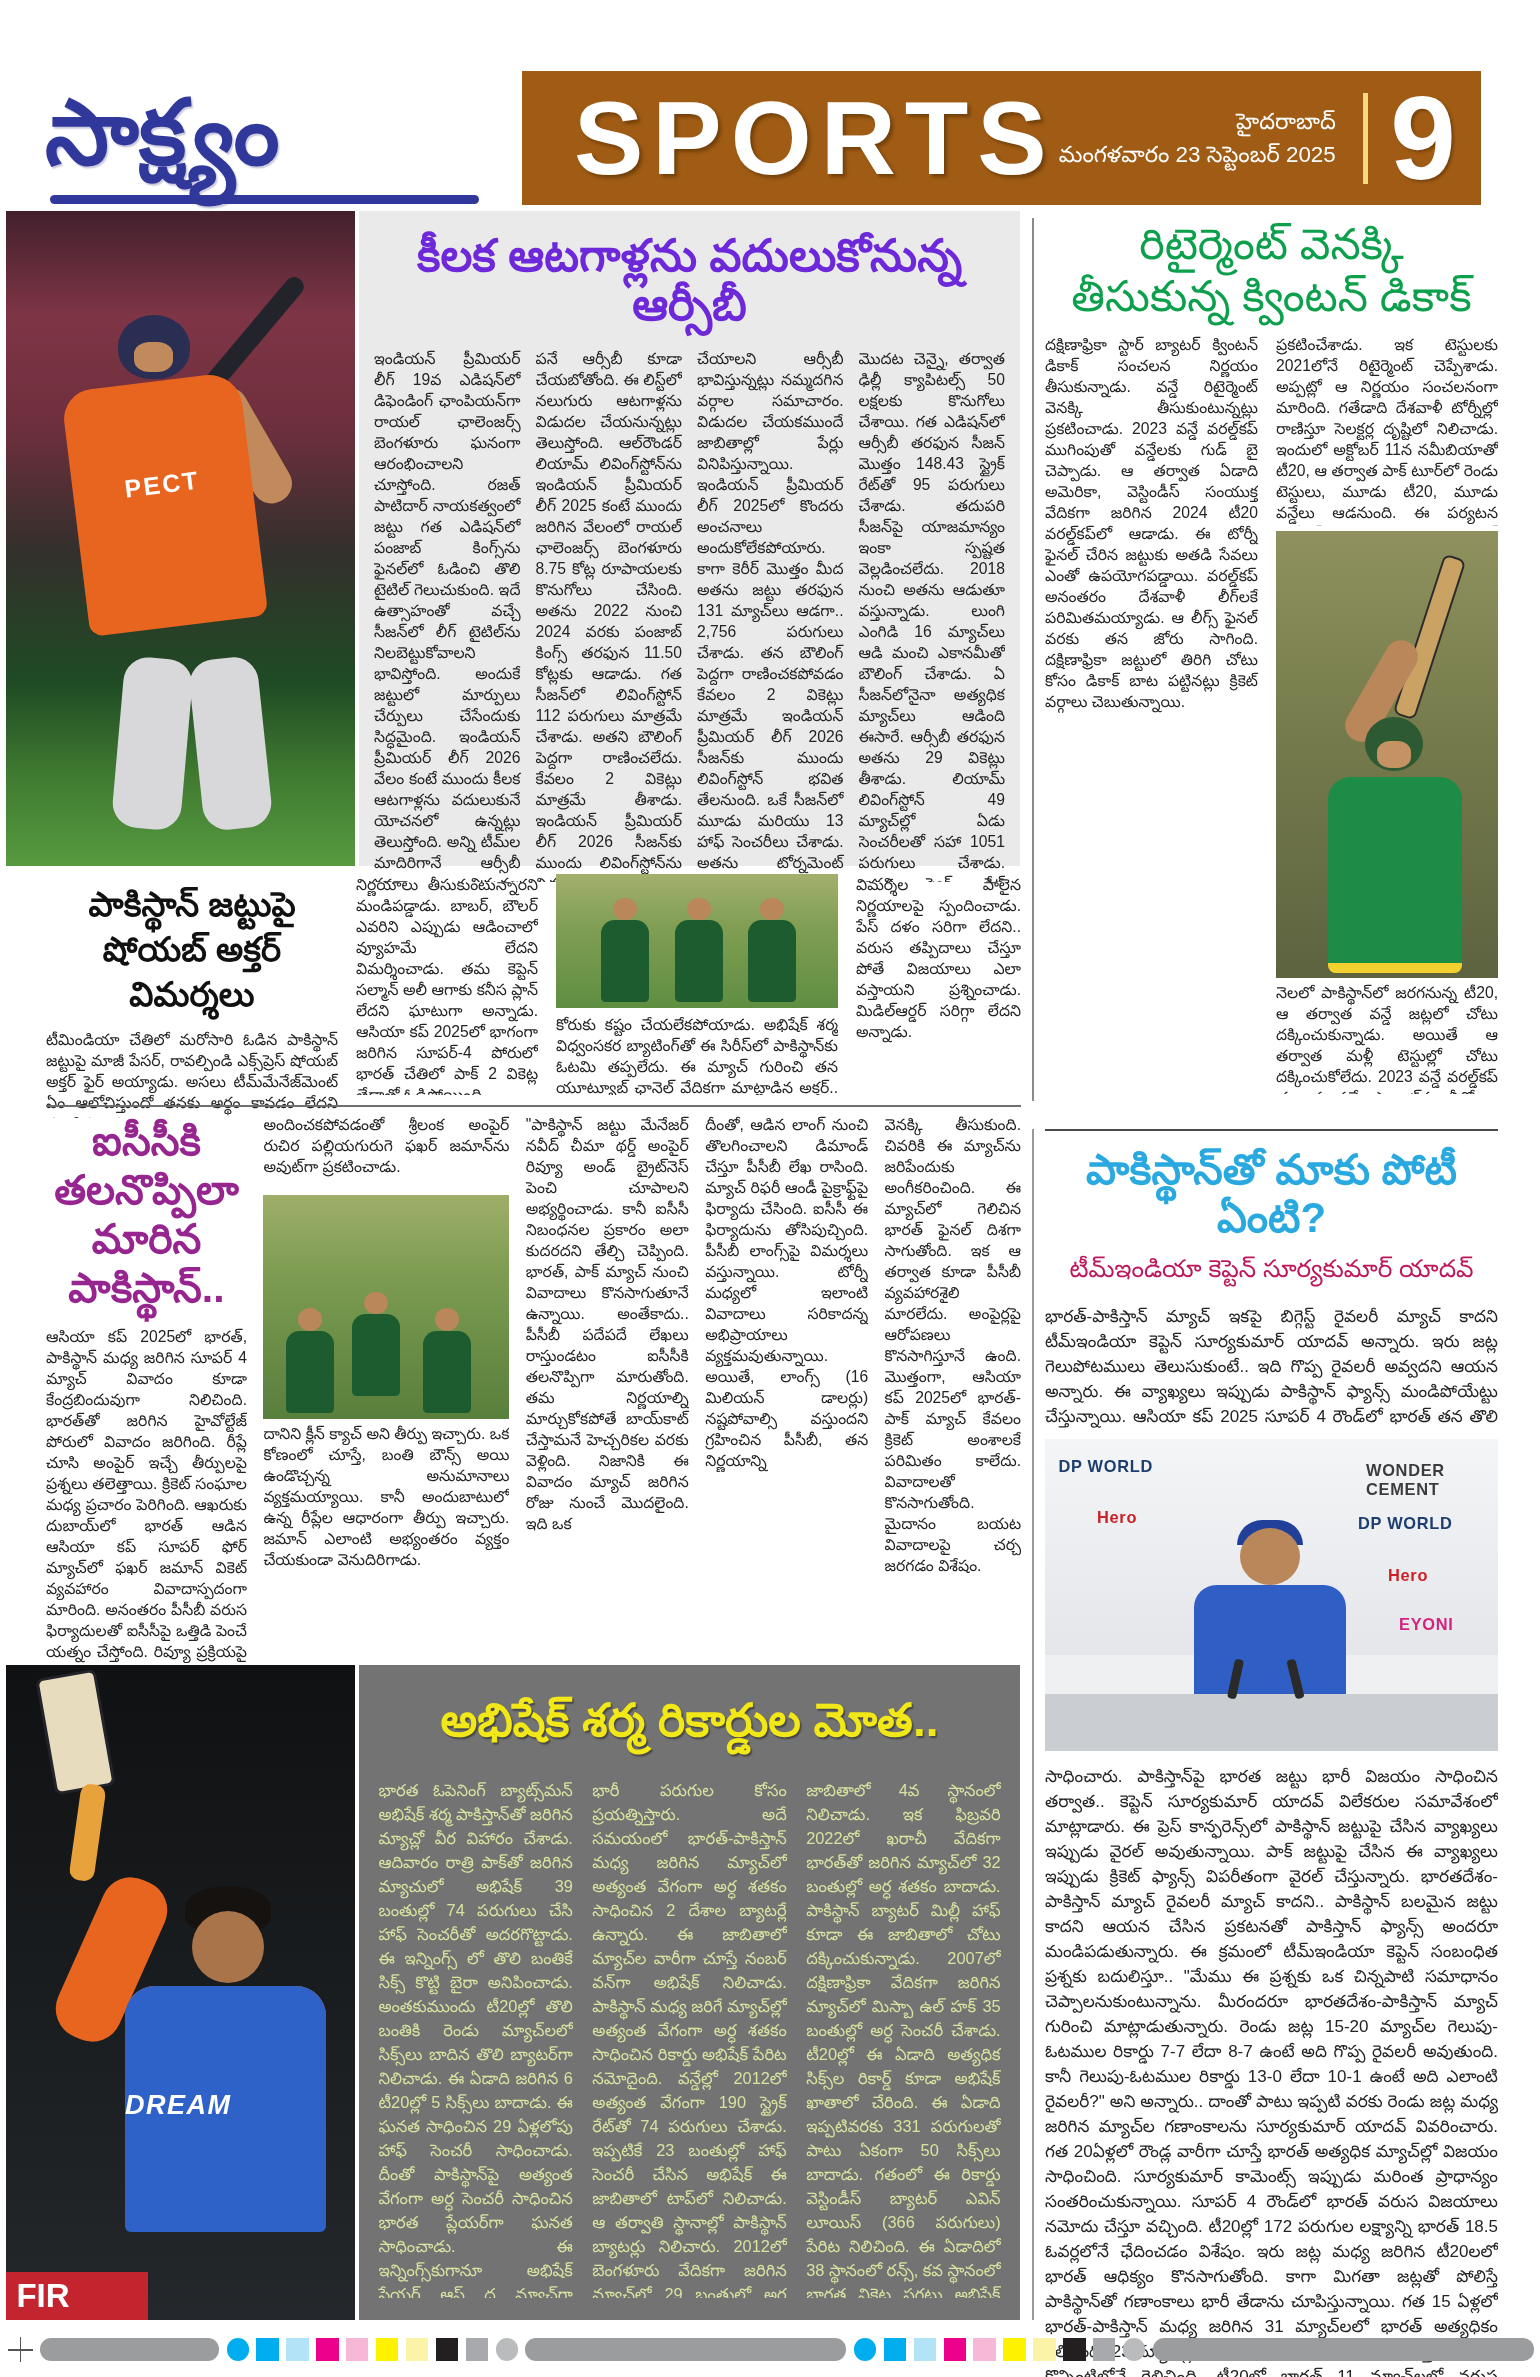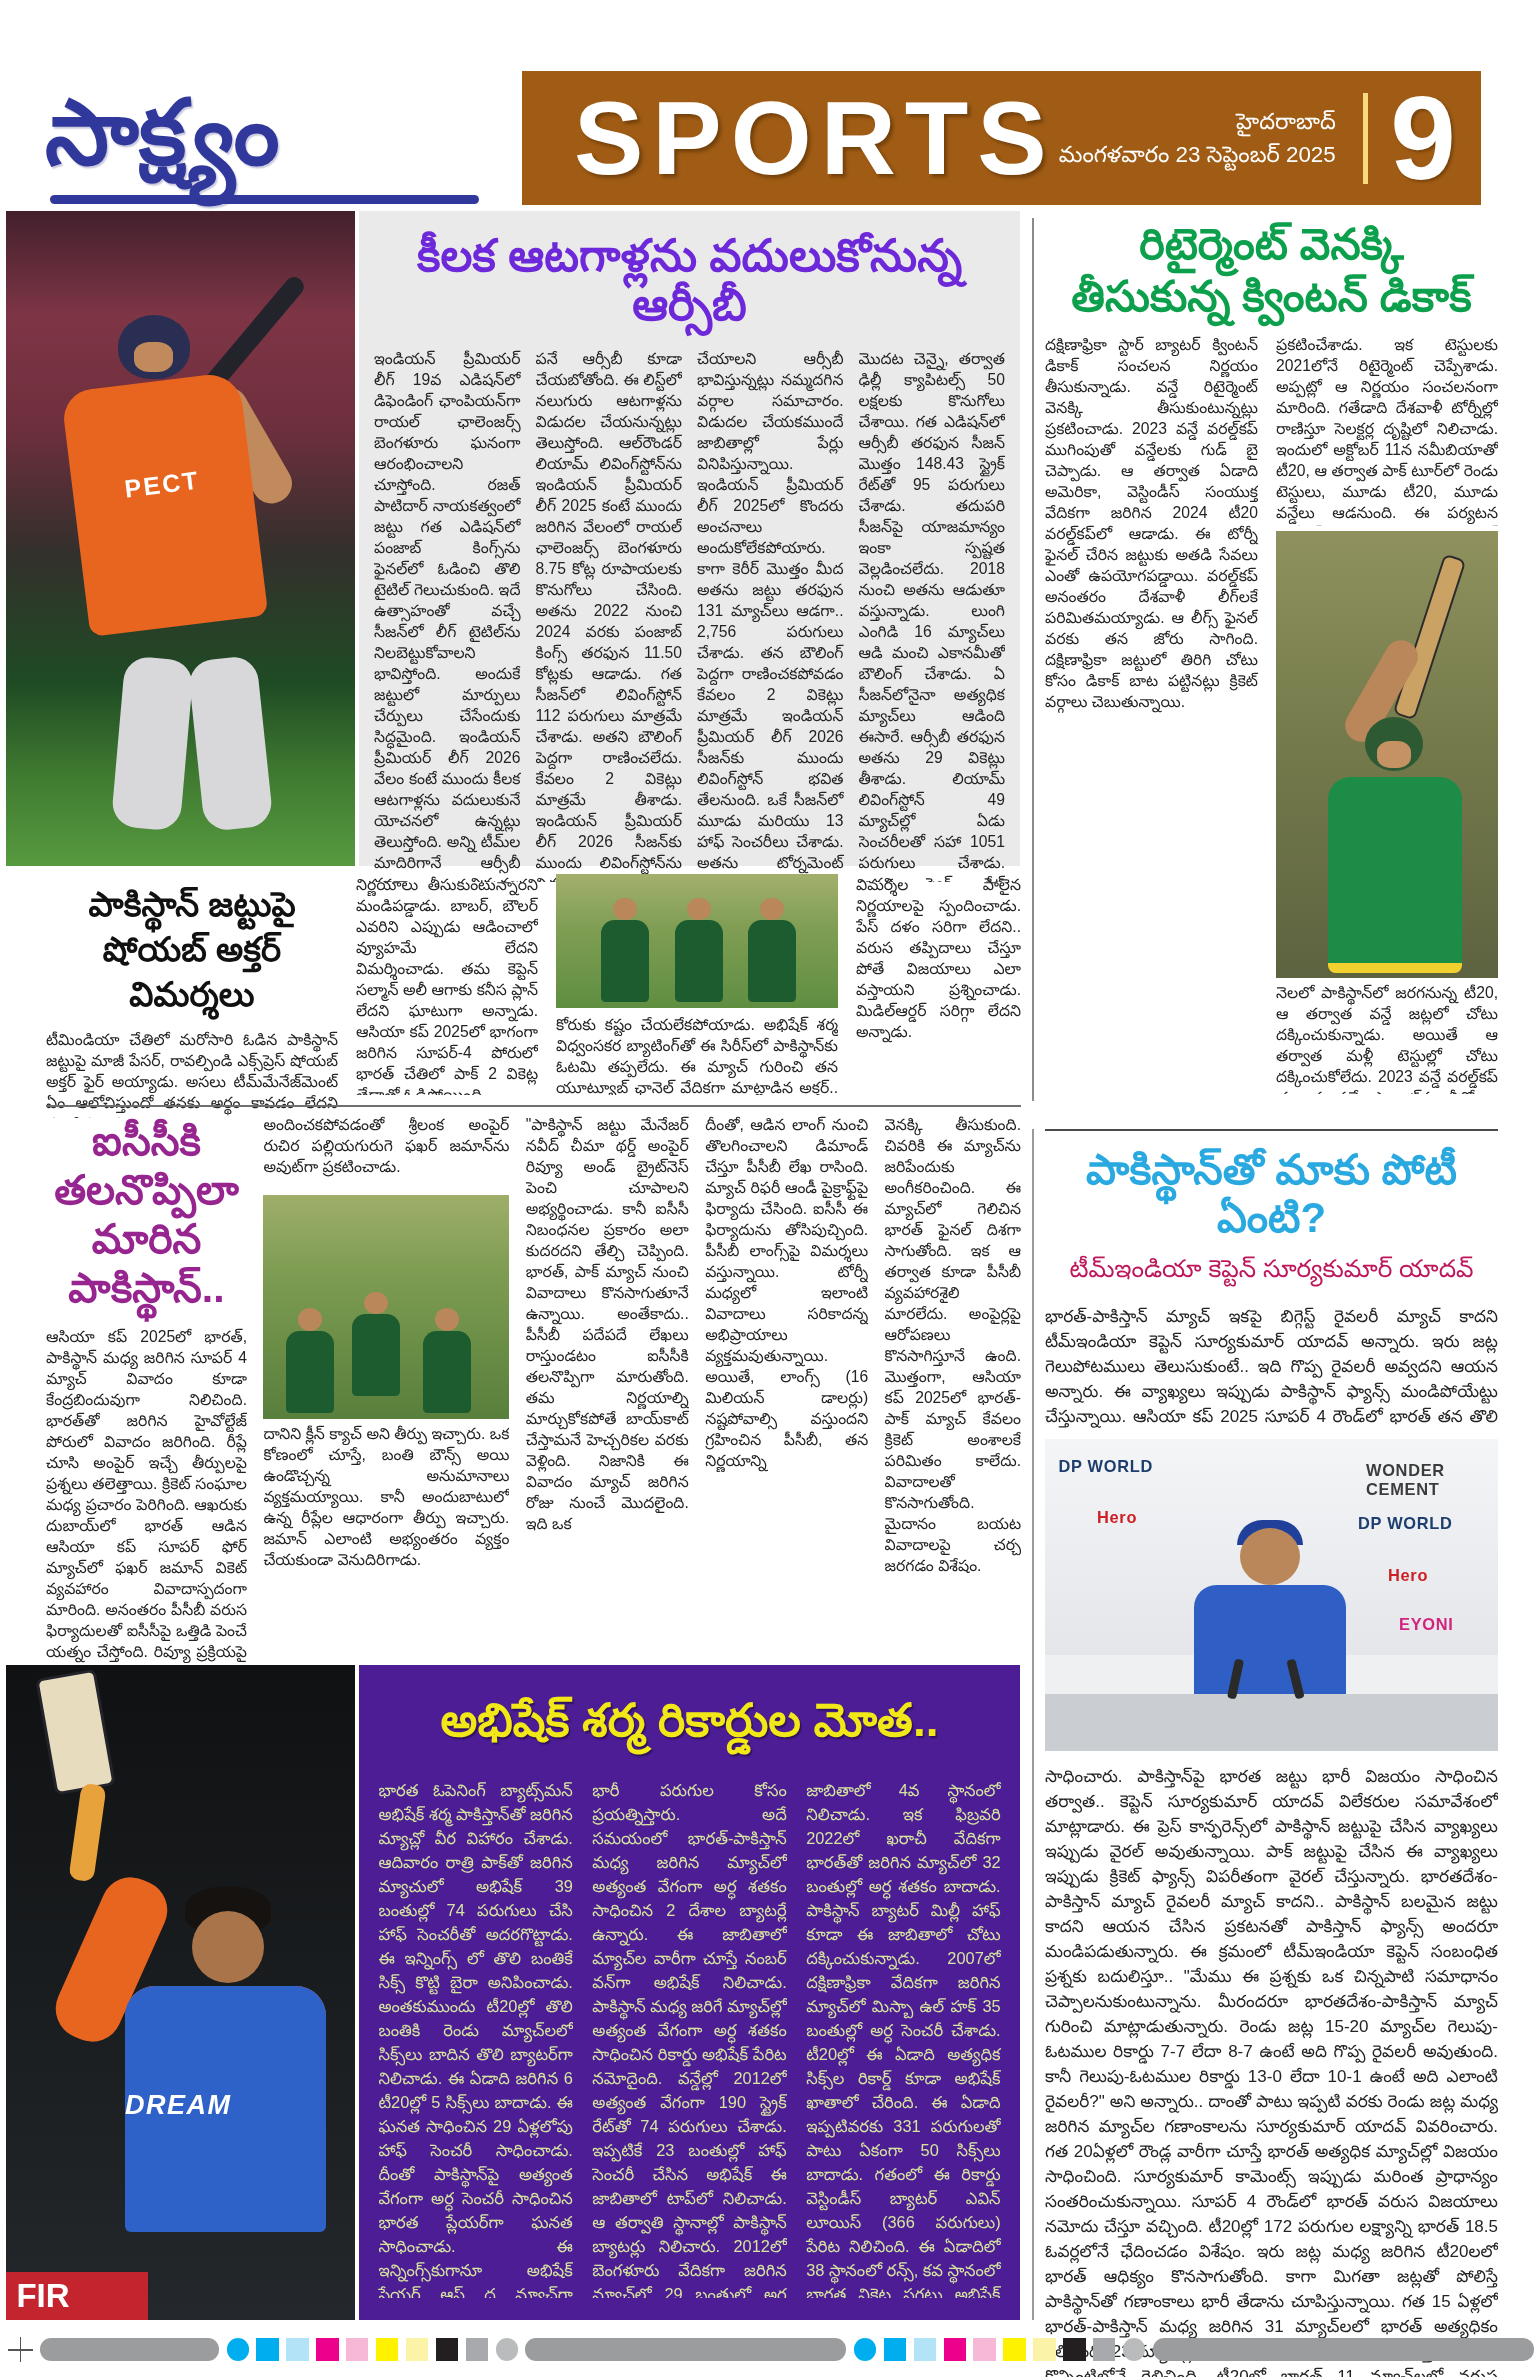--- a/index.html
+++ b/index.html
@@ -38,21 +38,21 @@
 
   
   .rcb{position:absolute;left:359px;top:211px;width:661px;height:655px;background:#eaeaea;
        box-sizing:border-box;padding:12px 15px;}
   .rcb-head{color:#6d28d9;font-size:45px;font-weight:bold;text-align:center;margin:7.5px 0 18px;line-height:1.1;}
   .rcb-cols{display:flex;gap:15px;height:534px;overflow:hidden;}
   .rcb-cols .col{flex:1;}
 
   
   .dekock{position:absolute;left:1045px;top:218px;width:453px;height:886px;}
-  .dk-head{color:#0ca04c;font-size:43px;font-weight:bold;text-align:center;line-height:52px;}
+  .dk-head{color:#0ca04c;font-size:43px;font-weight:normal;text-align:center;line-height:52px;}
   .dk-body{display:flex;gap:18px;margin-top:12px;height:760px;overflow:hidden;}
   .dk-c1{width:213px;flex:none;}
   .dk-c2{width:222px;flex:none;display:flex;flex-direction:column;}
   .dk-c2-top{height:192px;overflow:hidden;}
   .dk-photo{height:447px;flex:none;position:relative;overflow:hidden;margin:4.5px 0;
      background:linear-gradient(180deg,#8f925e 0%,#767b4c 45%,#5d6340 100%);}
   .dk-bat{position:absolute;left:142px;top:22.4px;width:19.4px;height:164px;background:#caa264;border:2.2px solid #2c2c2c;border-radius:7.5px;transform:rotate(18deg);}
   .dk-arm{position:absolute;left:89px;top:104px;width:33px;height:112px;background:#b9875a;border-radius:16.4px;transform:rotate(30deg);}
   .dk-head-c{position:absolute;left:89px;top:186px;width:58px;height:54px;background:#2e5a33;border-radius:50%;}
   .dk-face{position:absolute;left:101px;top:210px;width:34px;height:27px;background:#c59264;border-radius:40%;}
@@ -99,21 +99,21 @@
   .press-logo.dark{color:#3c3c3c;}
   .press-logo.pink{color:#d2247e;}
   .su-player-head{position:absolute;left:195px;top:89px;width:60px;height:57px;background:#b9875a;border-radius:50%;}
   .su-player-cap{position:absolute;left:192px;top:81px;width:66px;height:25px;background:#20409a;border-radius:30px 30px 0 0;}
   .su-player-jersey{position:absolute;left:149px;top:146px;width:152px;height:112px;background:#2f5fc4;border-radius:22.4px 22.4px 0 0;}
   .su-table{position:absolute;left:0;bottom:0;right:0;height:57px;background:#caced3;}
   .su-mic{position:absolute;bottom:52px;width:9px;height:40px;background:#2a2a2a;border-radius:3.7px;transform:rotate(12deg);}
   .su-body{margin-top:13.4px;font-size:17px;line-height:25px;text-align:justify;height:641px;overflow:hidden;color:#232323;}
 
   
-  .abhishek{position:absolute;left:359px;top:1665px;width:661px;height:655px;background:#4c1d95;
+  .abhishek{position:absolute;left:359px;top:1665px;width:661px;height:655px;background:#737373;
             box-sizing:border-box;padding:16.4px 19.4px;}
   .ab-head{color:#f2e817;font-size:46px;font-weight:bold;text-align:center;margin:12px 0 19.4px;
            text-shadow:1.5px 1.5px 1.5px rgba(0,0,0,.4);}
   .ab-cols{display:flex;gap:19.4px;height:520px;overflow:hidden;}
   .ab-cols .col{flex:1;color:#d6e4a0;font-size:16.4px;line-height:24px;}
 
   
   .photo-bl{position:absolute;left:6px;top:1665px;width:349px;height:655px;overflow:hidden;
      background:linear-gradient(180deg,#0f1113 0%,#1b1e20 55%,#24272b 100%);}
   .bl-bat{position:absolute;left:39px;top:7.5px;width:55px;height:112px;background:#e8dcbf;border:3px solid #23242b;border-radius:7.5px;transform:rotate(-10deg);}

